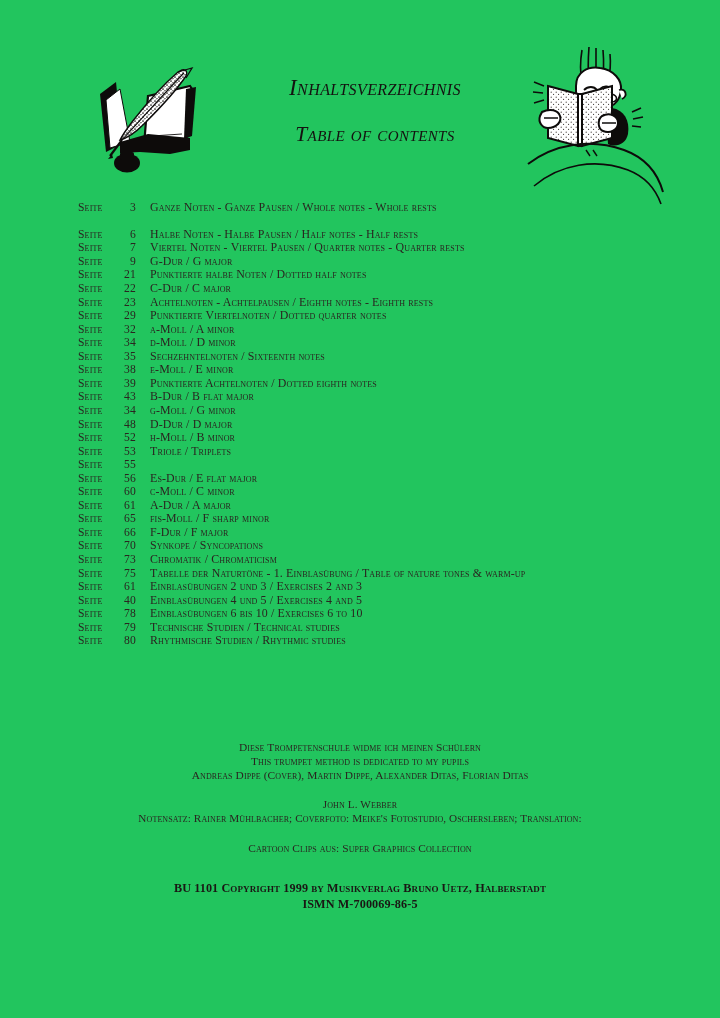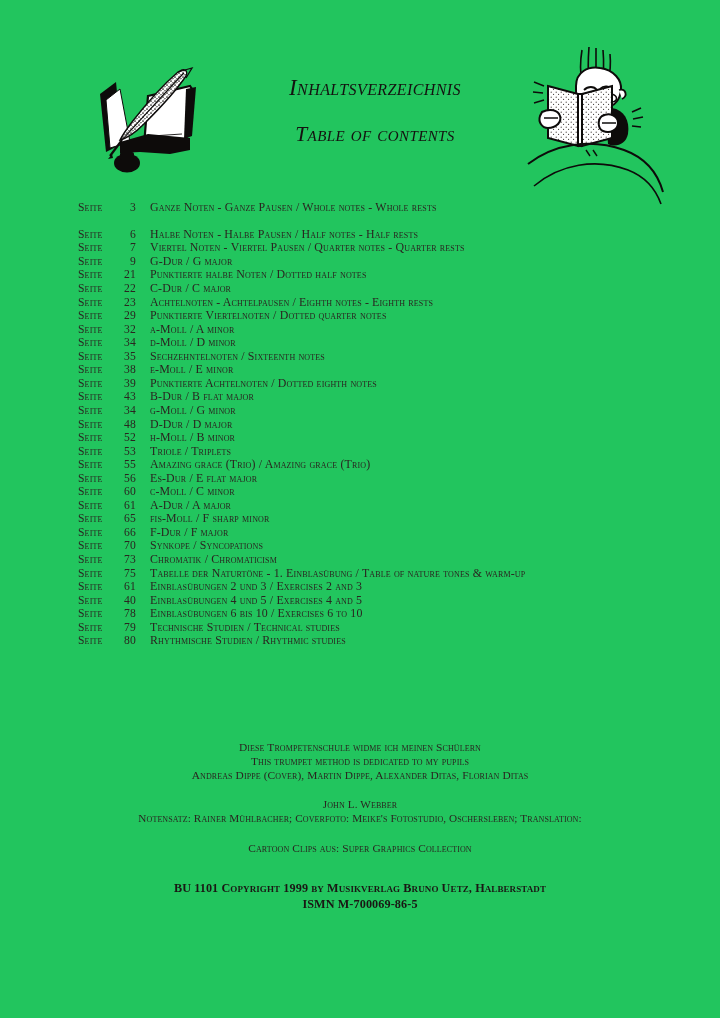--- a/index.html
+++ b/index.html
@@ -352,21 +352,20 @@
         <span class="toc-title">h-Moll  /  B minor</span>
       </div>
       <div class="toc-row">
         <span class="seite-label">Seite</span>
         <span class="seite-num">53</span>
         <span class="toc-title">Triole  /  Triplets</span>
       </div>
       <div class="toc-row">
         <span class="seite-label">Seite</span>
         <span class="seite-num">55</span>
-        <span class="toc-title">Amazing grace (Trio)  /  Amazing grace (Trio)</span>
       </div>
       <div class="toc-row">
         <span class="seite-label">Seite</span>
         <span class="seite-num">56</span>
         <span class="toc-title">Es-Dur  /  E flat major</span>
       </div>
       <div class="toc-row">
         <span class="seite-label">Seite</span>
         <span class="seite-num">60</span>
         <span class="toc-title">c-Moll  /  C minor</span>

